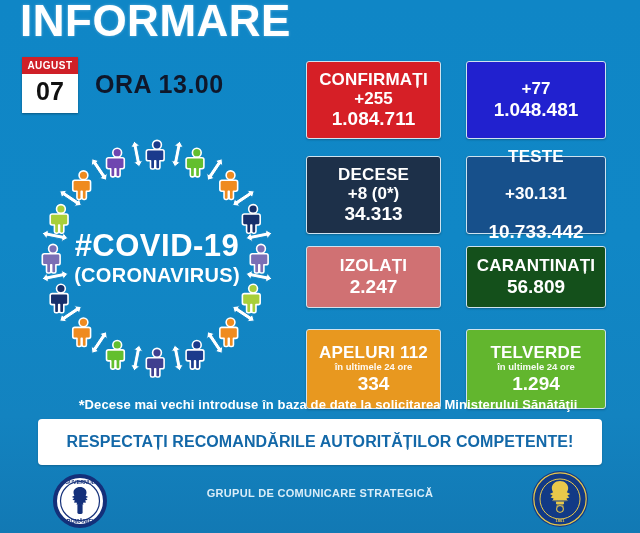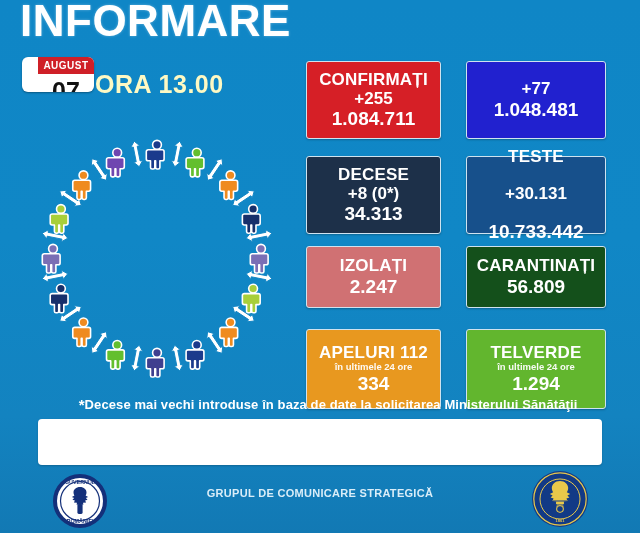--- a/index.html
+++ b/index.html
@@ -36,26 +36,25 @@
     color: #ffffff;
     letter-spacing: 0.5px;
     text-shadow: 0 0 3px rgba(255,255,255,.35);
   }
 
   .calendar {
     position: absolute;
     left: 22px;
     top: 57px;
     width: 56px;
-    height: 35px;
+    height: 56px;
     background: #ffffff;
-    border-radius: 6px;
+    border-radius: 0;
     box-shadow: 0 1px 2px rgba(0,0,0,.35);
     overflow: hidden;
-    padding-left: 16px;
   }
   .cal-month {
     height: 17px;
     background: #cf2027;
     color: #ffffff;
     font-size: 10px;
     font-weight: bold;
     letter-spacing: .5px;
     display: flex;
     align-items: center;
@@ -70,21 +69,21 @@
     align-items: center;
     justify-content: center;
     line-height: 1;
   }
   .hour {
     position: absolute;
     left: 95px;
     top: 70px;
     font-size: 25px;
     font-weight: bold;
-    color: #fef9c3;
+    color: #0f172a;
     letter-spacing: .5px;
   }
 
   
   .circlewrap {
     position: absolute;
     left: 18px;
     top: 122px;
     width: 278px;
     height: 268px;
@@ -362,20 +361,24 @@
             </g>
           <g transform="translate(139,134) rotate(315) translate(0,-104) rotate(-315)" fill="#ef8b1f">
               <use href="#person"></use>
             </g>
           <g transform="translate(139,134) rotate(337.5) translate(0,-104) rotate(-337.5)" fill="#6f46b0">
               <use href="#person"></use>
             </g>
         </g>
       </svg>
 
+      <div class="covid-label">
+        <div class="covid-main">#COVID-19</div>
+        <div class="covid-sub">(CORONAVIRUS)</div>
+      </div>
     </div>
 
     <div class="box col-l row-1 c-confirmati">
       <div class="b-label">CONFIRMAȚI</div>
       <div class="b-delta">+255</div>
       <div class="b-total">1.084.711</div>
     </div>
 
     <div class="box col-r row-1 c-vindecati">
       <div class="b-delta">+77</div>
@@ -412,20 +415,21 @@
 
     <div class="box col-r row-4 c-telverde">
       <div class="b-label">TELVERDE</div>
       <div class="b-note">în ultimele 24 ore</div>
       <div class="b-total">1.294</div>
     </div>
 
     <div class="footnote"><span class="star">*</span><span>Decese mai vechi introduse în baza de date la solicitarea Ministerului Sănătăţii</span></div>
 
     <div class="cta">
+      <div class="cta-line2">RESPECTAȚI RECOMANDĂRILE AUTORITĂȚILOR COMPETENTE!</div>
     </div>
 
     <div class="emblem-left">
       <svg width="54" height="54" viewBox="0 0 54 54" aria-hidden="true">
         <circle cx="27" cy="27" r="26" fill="#ffffff"></circle>
         <circle cx="27" cy="27" r="25" fill="none" stroke="#14307a" stroke-width="4"></circle>
         <circle cx="27" cy="27" r="19.5" fill="none" stroke="#14307a" stroke-width="1.2"></circle>
         <path d="M27 13 c -4 0 -6.5 2.6 -6.5 5.4 c 0 2 1 3.2 1 3.2 l -2.6 1.4 l 2.2 1.1 l -1.6 1.6 l 2.4 .8 l -1 2 l 3 .3 l -.2 2.2 l 2.6 -.9 l .7 2.4 l .7 -2.4 l 2.6 .9 l -.2 -2.2 l 3 -.3 l -1 -2 l 2.4 -.8 l -1.6 -1.6 l 2.2 -1.1 l -2.6 -1.4 s 1 -1.2 1 -3.2 C 33.5 15.6 31 13 27 13 z" fill="#14307a"></path>
         <rect x="24.4" y="30" width="5.2" height="10" rx="1.4" fill="#14307a"></rect>
         <text x="27" y="9.6" font-family="'Liberation Sans',sans-serif" font-size="5.4" font-weight="bold" fill="#14307a" text-anchor="middle">GUVERNUL</text>

